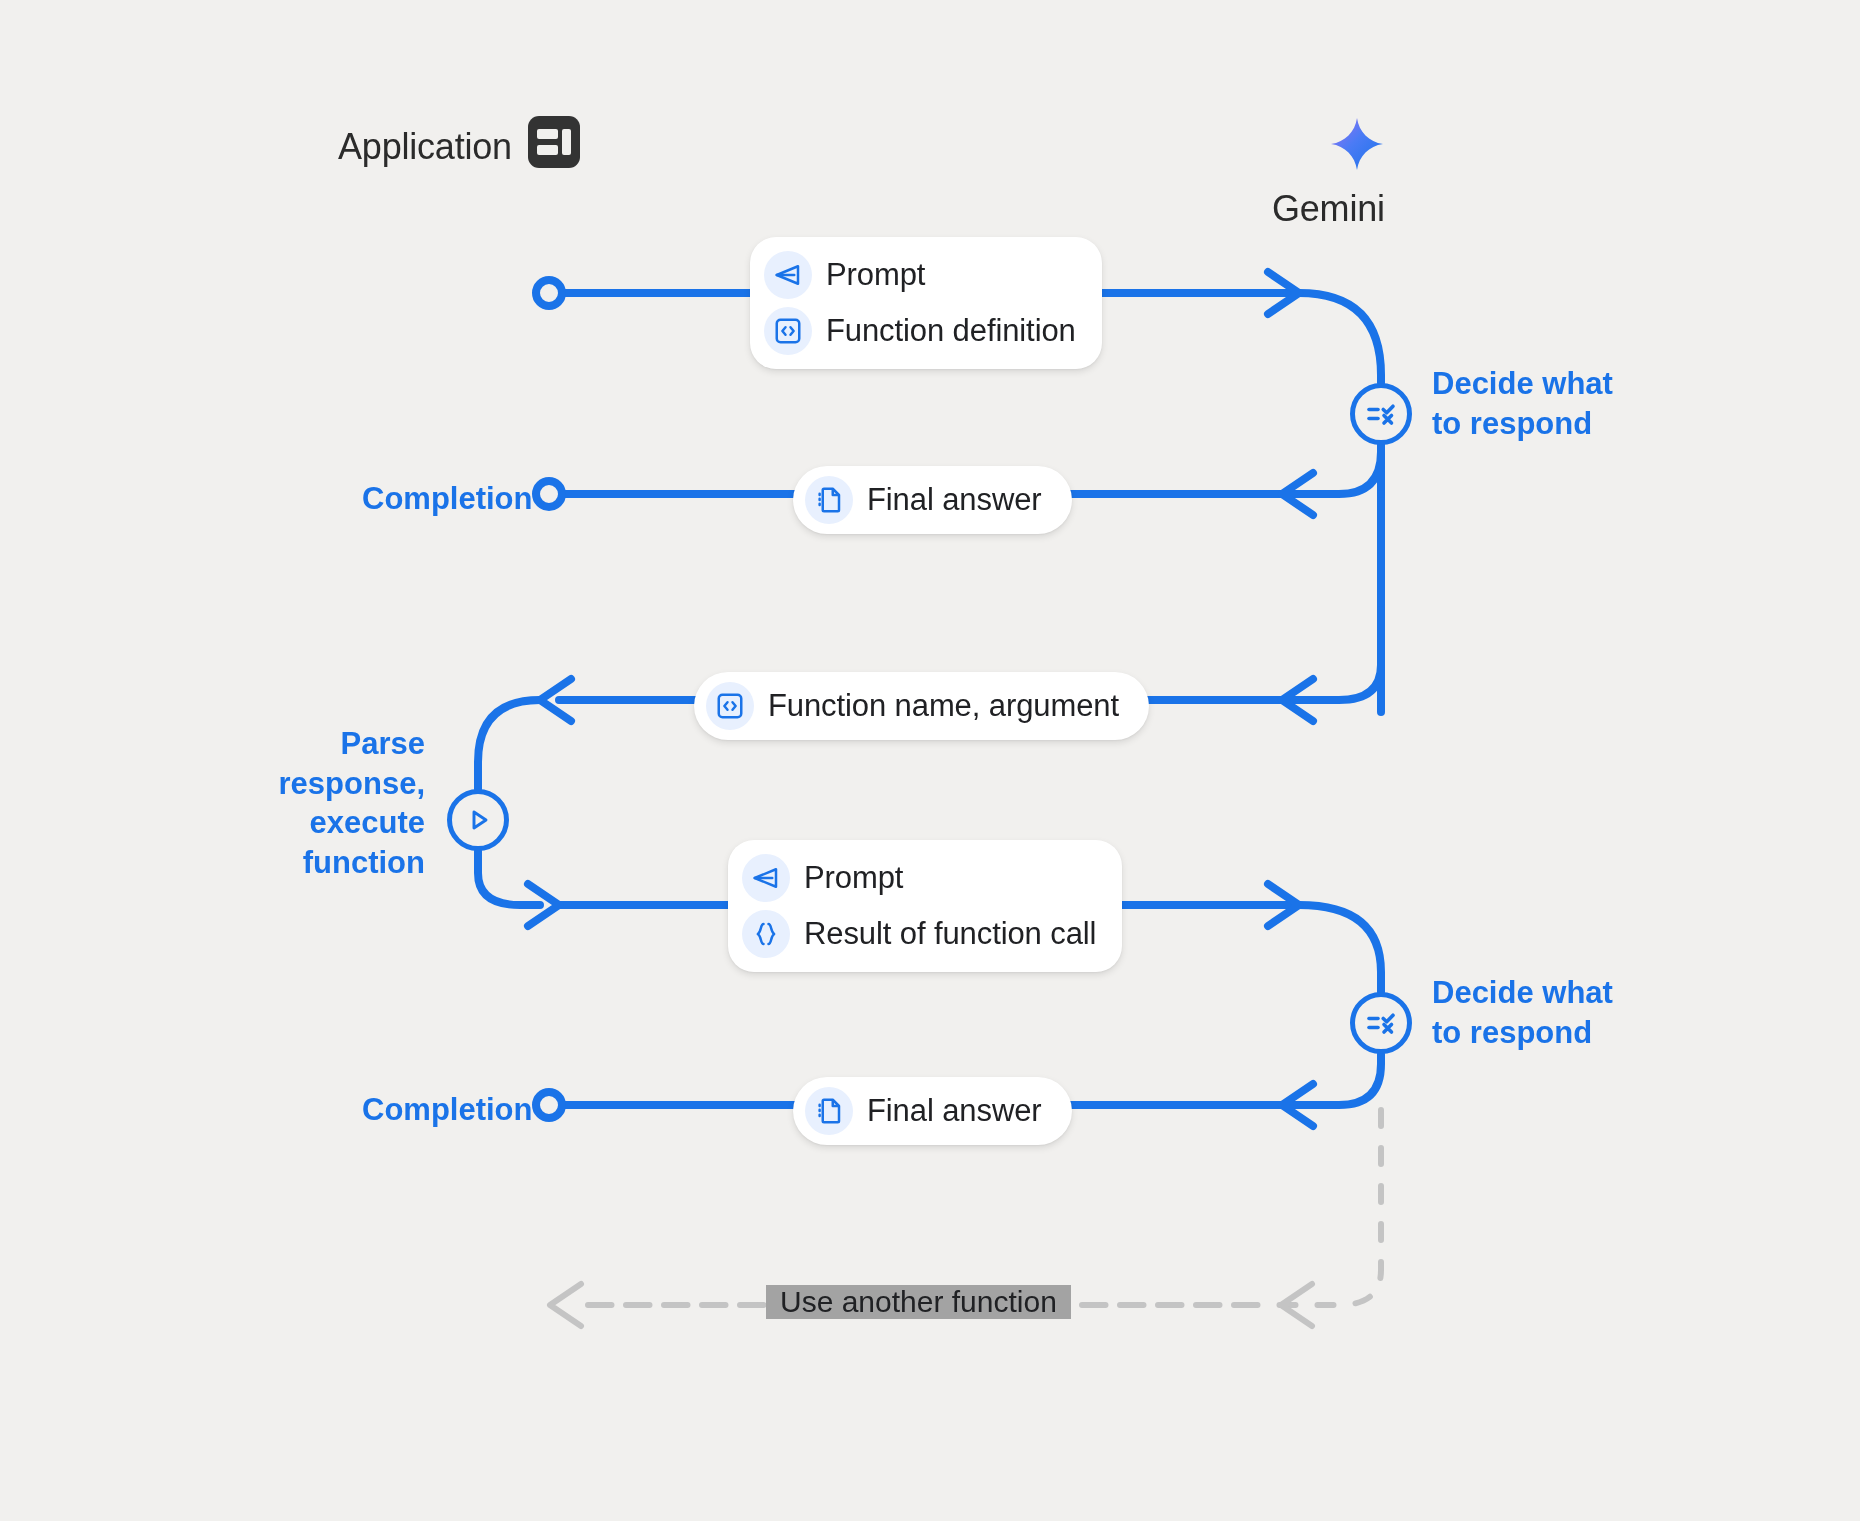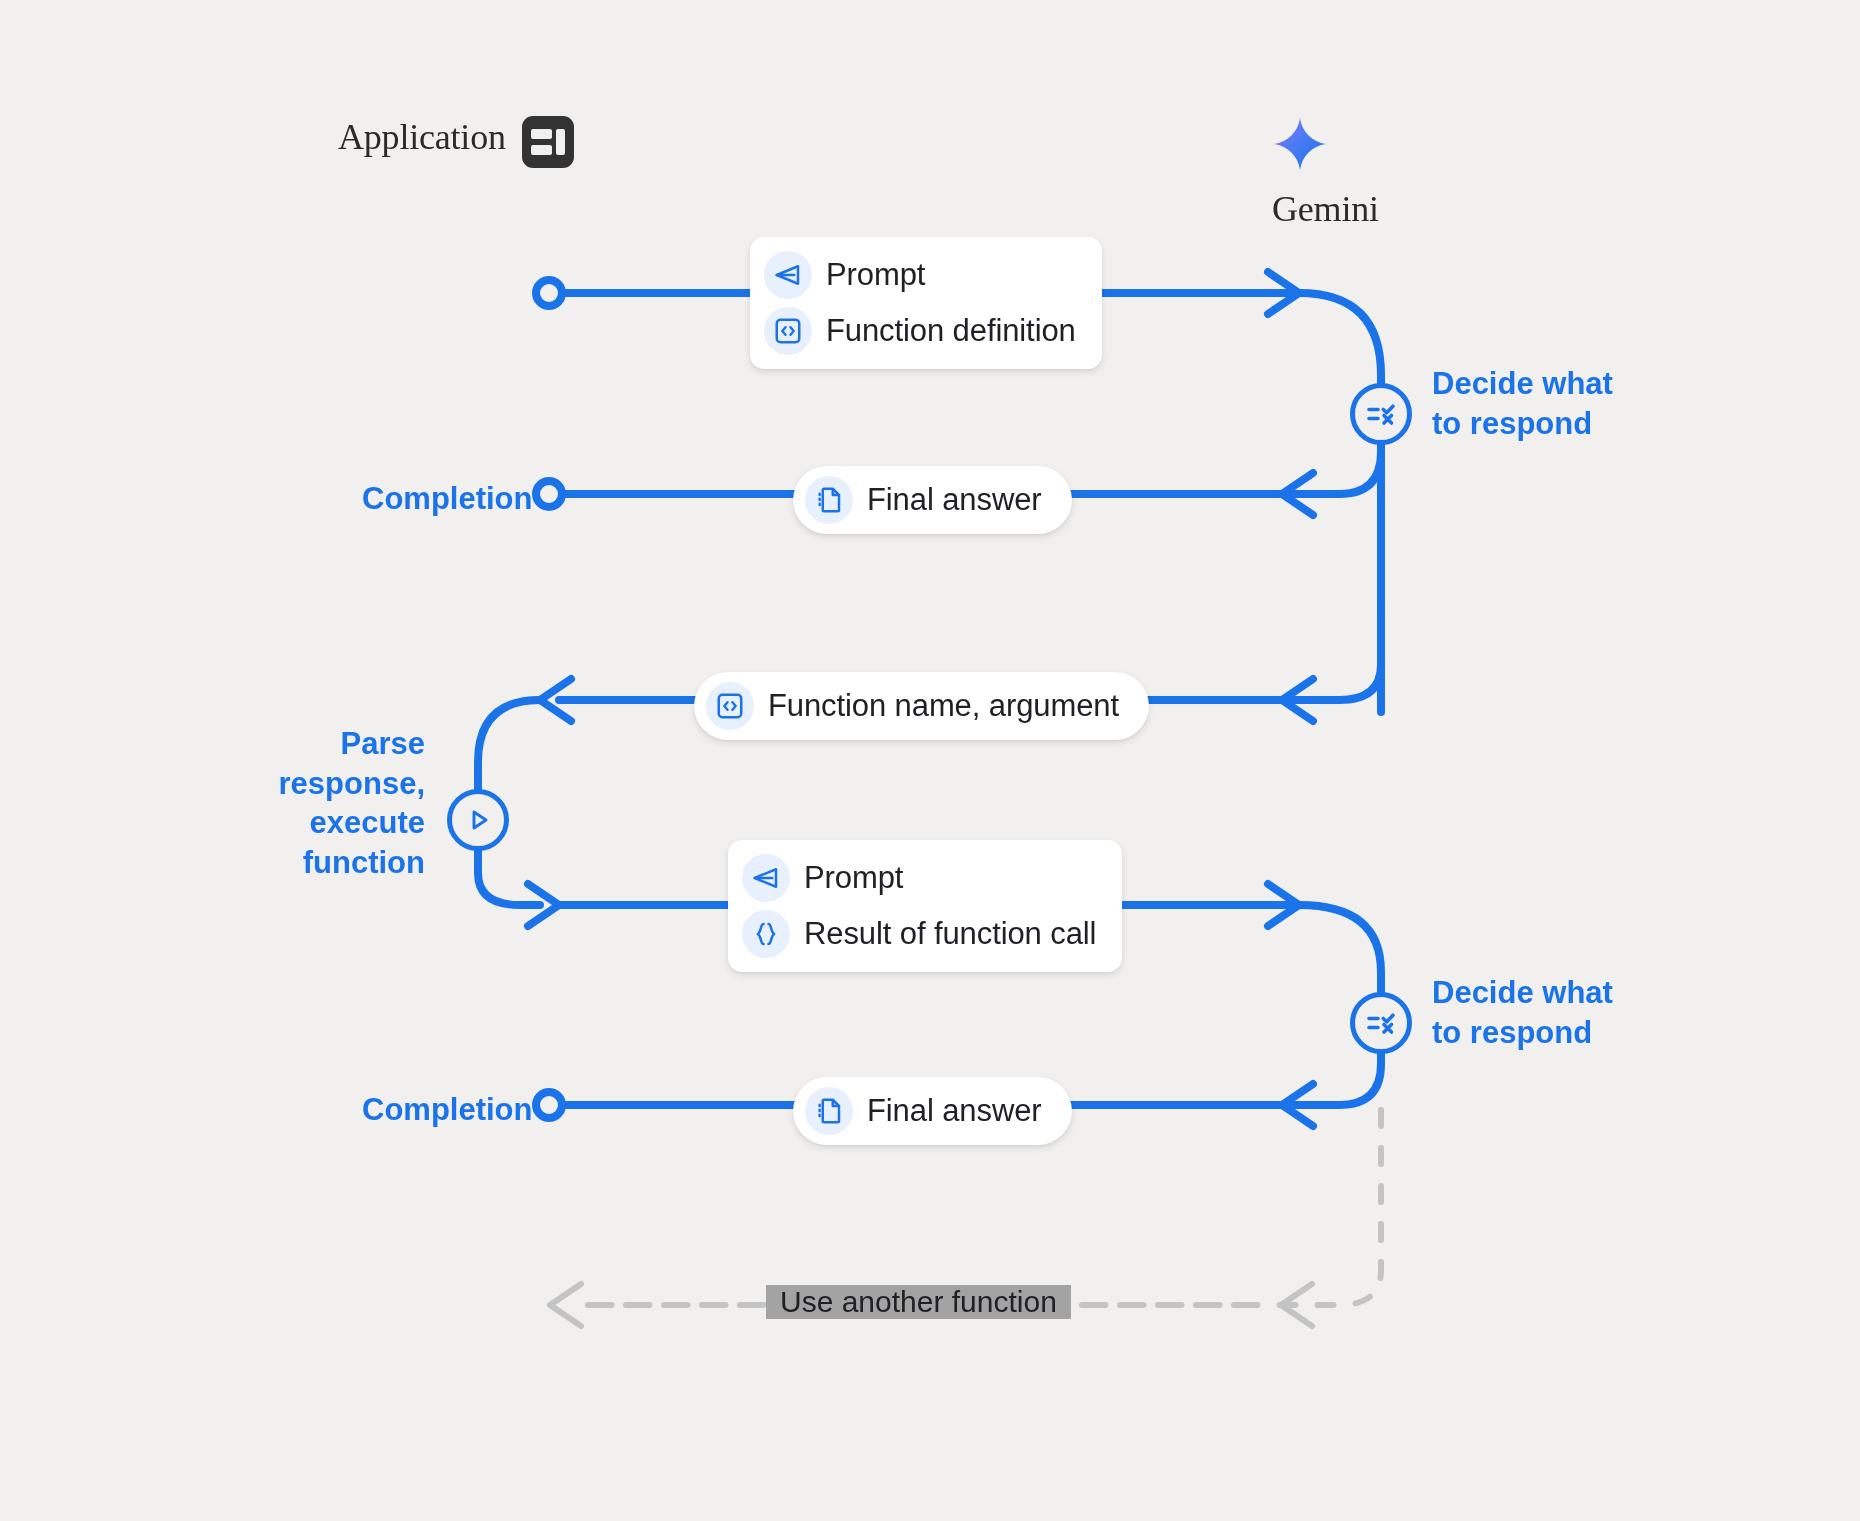--- a/index.html
+++ b/index.html
@@ -21,24 +21,23 @@
     position: absolute;
     left: 0; top: 0;
     width: 1860px;
     height: 1521px;
   }
 
   
   .lane-header {
     position: absolute;
     display: flex;
-    align-items: flex-start;
+    align-items: flex-end;
     gap: 16px;
     white-space: nowrap;
-    font-family: Liberation Serif, serif;
   }
   .lane-title {
     font-size: 36px;
     color: #2b2b2b;
     letter-spacing: -0.2px;
   }
   .app-icon {
     width: 52px;
     height: 52px;
     border-radius: 11px;
@@ -53,21 +52,21 @@
   .app-icon i.a { left: 9px;  top: 13px; width: 21px; height: 10px; border-radius: 2px;}
   .app-icon i.b { left: 9px;  top: 29px; width: 21px; height: 10px; border-radius: 2px;}
   .app-icon i.c { left: 34px; top: 13px; width: 9px;  height: 26px; border-radius: 2px;}
 
   .spark-icon { width: 56px; height: 56px; display:block; }
 
   
   .bubble {
     position: absolute;
     background: #ffffff;
-    border-radius: 14px;
+    border-radius: 26px;
     box-shadow: 0 3px 7px rgba(0,0,0,0.10), 0 1px 2px rgba(0,0,0,0.05);
     padding: 14px 26px 14px 14px;
     display: flex;
     flex-direction: column;
     gap: 8px;
     box-sizing: border-box;
   }
   .bubble.single { border-radius: 34px; padding: 10px 30px 10px 12px; }
   .row {
     display: flex;

